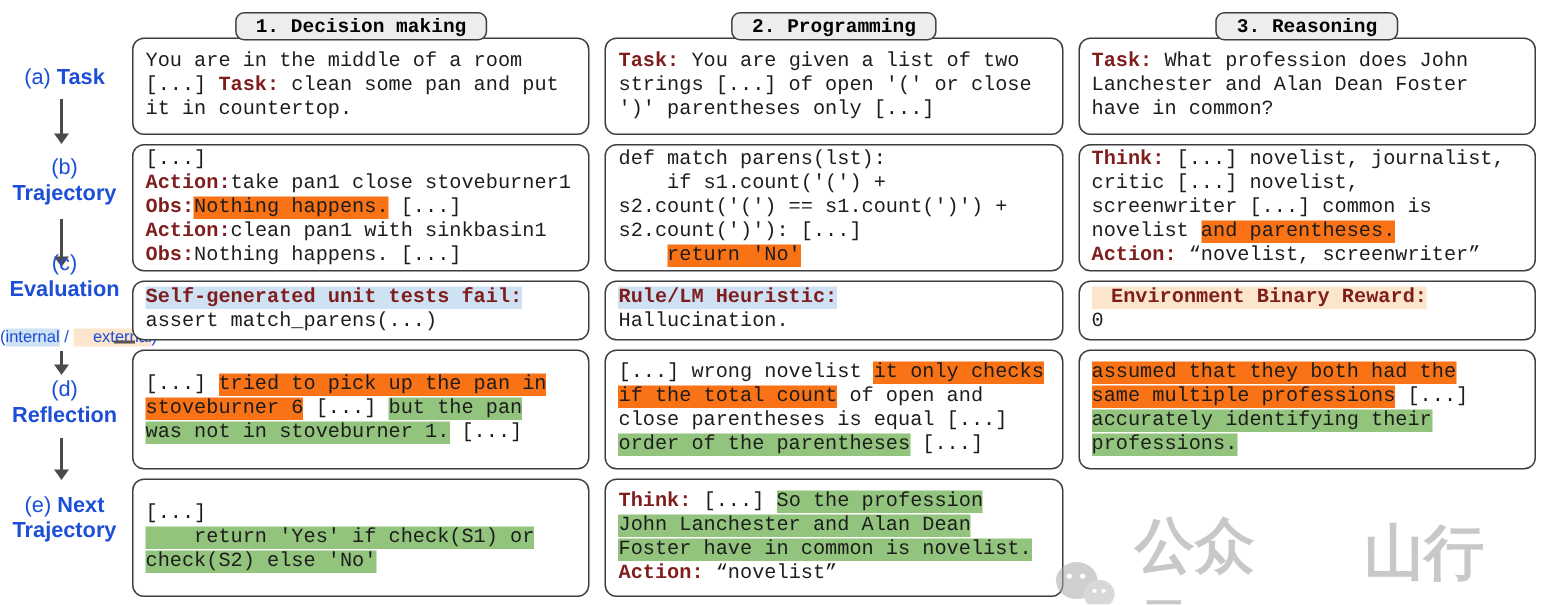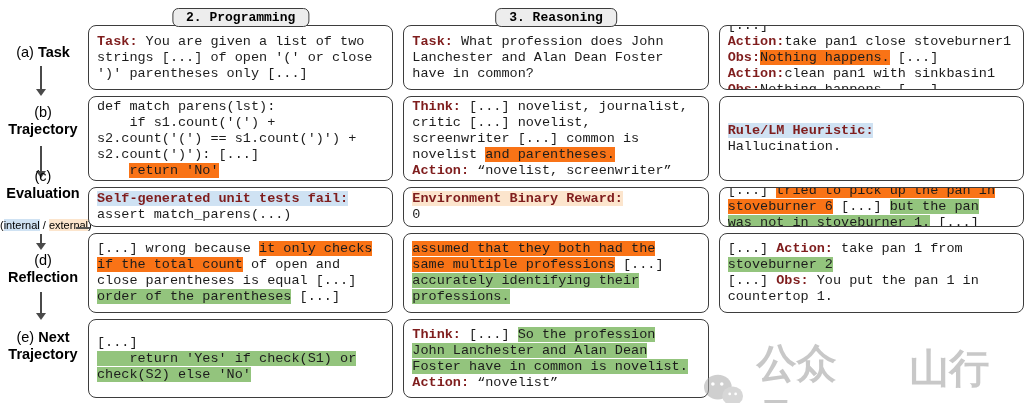--- a/index.html
+++ b/index.html
@@ -1,20 +1,20 @@
 <!DOCTYPE html>
 <html><head>
 <meta charset="utf-8">
 <style>
   html,body{margin:0;padding:0;background:#fff;}
   .wrap{position:relative;width:1028px;height:403px;background:#fff;overflow:hidden;
         font-family:"Liberation Mono","DejaVu Sans Mono",monospace;}
   
   .sidebar{position:absolute;left:0;top:0;width:86px;height:403px;
-           font-family:"Liberation Sans","DejaVu Sans",sans-serif;color:#000000;}
+           font-family:"Liberation Sans","DejaVu Sans",sans-serif;color:#1d4ed8;}
   .side-label{position:absolute;width:86px;text-align:center;font-size:14.5px;line-height:17px;}
   .side-label b{font-weight:bold;}
   .sub-label{position:absolute;top:219px;left:0;width:86px;text-align:center;
              font-size:11px;line-height:13px;white-space:nowrap;}
   .arrow{position:absolute;left:40px;width:2px;background:#4a4a4a;}
   .arrow::after{content:"";position:absolute;bottom:-7px;left:-4px;
                 border:5px solid transparent;border-top:7px solid #4a4a4a;}
   .connector{position:absolute;top:227px;left:76px;width:14px;height:1.5px;background:#555;}
   
   .cols{position:absolute;left:88px;top:25px;width:936px;display:grid;
@@ -26,21 +26,21 @@
        padding:1px 13px;font-size:13px;font-weight:bold;white-space:nowrap;z-index:2;color:#000;}
   .box{box-sizing:border-box;height:100%;background:#fff;border:1.3px solid #3d3d3d;
        border-radius:8px;padding:2px 8px;font-size:13.5px;line-height:16px;color:#1c1c1c;
        display:flex;flex-direction:column;justify-content:center;overflow:hidden;}
   .txt{white-space:pre-wrap;}
   
   .seg-bold{font-weight:bold;color:#7f1d1d;}
   .seg-red{background:#f97316;margin-top:41px;}
   .seg-green{background:#93c47d;}
   .seg-blue{background:#cfe2f3;}
-  .seg-yellow{background:#fce5cd;}
+  .seg-yellow{background:#fce5cd;padding-left:13px;}
   
   .watermark{position:absolute;left:703px;top:336px;display:flex;align-items:center;gap:12px;
              opacity:0.55;z-index:5;color:#9c9c9c;
              font-family:"Liberation Sans","DejaVu Sans",sans-serif;
              font-size:40px;font-weight:bold;pointer-events:none;}
   .watermark .t2{margin-left:22px;}
 </style>
 </head>
 <body>
 
@@ -55,20 +55,28 @@
     <div class="sub-label"><span class="seg-plain">(</span><span class="seg-blue">internal</span><span class="seg-plain"> / </span><span class="seg-yellow">external</span><span class="seg-plain">)</span></div>
     <div class="connector"></div>
     <div class="arrow" style="top:234px;height:14px"></div>
     <div class="side-label" style="top:252px"><span>(d)</span> <b>Reflection</b></div>
     <div class="arrow" style="top:292px;height:26px"></div>
     <div class="side-label" style="top:329px"><span>(e)</span> <b>Next Trajectory</b></div>
   </div>
 
   <div class="cols">
 
+    <div class="cell">
+      <div class="tab">1. Decision making</div>
+      <div class="box">
+          <div class="txt"><span class="seg-plain">You are in the middle of a room
+[...] </span><span class="seg-bold">Task:</span><span class="seg-plain"> clean some pan and put
+it in countertop.</span></div>
+        </div>
+    </div>
     <div class="cell">
       <div class="tab">2. Programming</div>
       <div class="box">
           <div class="txt"><span class="seg-bold">Task:</span><span class="seg-plain"> You are given a list of two
 strings [...] of open '(' or close
 ')' parentheses only [...]</span></div>
         </div>
     </div>
     <div class="cell">
       <div class="tab">3. Reasoning</div>
@@ -95,56 +103,50 @@
       </div>
     <div class="box">
         <div class="txt"><span class="seg-bold">Think:</span><span class="seg-plain"> [...] novelist, journalist,
 critic [...] novelist,
 screenwriter [...] common is
 novelist </span><span class="seg-red">and parentheses.</span><span class="seg-plain">
 </span><span class="seg-bold">Action:</span><span class="seg-plain"> “novelist, screenwriter”</span></div>
       </div>
 
     <div class="box">
+        <div class="txt"><span class="seg-bold seg-blue">Self-generated unit tests fail:</span><span class="seg-plain">
+assert match_parens(...)</span></div>
+      </div>
+    <div class="box">
         <div class="txt"><span class="seg-bold seg-blue">Rule/LM Heuristic:</span><span class="seg-plain">
 Hallucination.</span></div>
-      </div>
-    <div class="box">
-        <div class="txt"><span class="seg-bold seg-blue">Self-generated unit tests fail:</span><span class="seg-plain">
-assert match_parens(...)</span></div>
       </div>
     <div class="box">
         <div class="txt"><span class="seg-bold seg-yellow">Environment Binary Reward:</span><span class="seg-plain">
 0</span></div>
       </div>
 
     <div class="box">
         <div class="txt"><span class="seg-plain">[...] </span><span class="seg-red">tried to pick up the pan in
 stoveburner 6</span><span class="seg-plain"> [...] </span><span class="seg-green">but the pan
 was not in stoveburner 1.</span><span class="seg-plain"> [...]</span></div>
       </div>
     <div class="box">
-        <div class="txt"><span class="seg-plain">[...] wrong because </span><span class="seg-red">it only checks
+        <div class="txt"><span class="seg-plain">[...] wrong novelist </span><span class="seg-red">it only checks
 if the total count</span><span class="seg-plain"> of open and
 close parentheses is equal [...]
 </span><span class="seg-green">order of the parentheses</span><span class="seg-plain"> [...]</span></div>
       </div>
     <div class="box">
         <div class="txt"><span class="seg-red">assumed that they both had the
 same multiple professions</span><span class="seg-plain"> [...]
 </span><span class="seg-green">accurately identifying their
 professions.</span></div>
       </div>
 
-    <div class="box">
-        <div class="txt"><span class="seg-plain">[...] </span><span class="seg-bold">Action:</span><span class="seg-plain"> take pan 1 from
-</span><span class="seg-green">stoveburner 2</span><span class="seg-plain">
-[...] </span><span class="seg-bold">Obs:</span><span class="seg-plain"> You put the pan 1 in
-countertop 1.</span></div>
-      </div>
     <div class="box">
         <div class="txt"><span class="seg-plain">[...]
 </span><span class="seg-green">    return 'Yes' if check(S1) or
 check(S2) else 'No'</span></div>
       </div>
     <div class="box">
         <div class="txt"><span class="seg-bold">Think:</span><span class="seg-plain"> [...] </span><span class="seg-green">So the profession
 John Lanchester and Alan Dean
 Foster have in common is novelist.</span><span class="seg-plain">
 </span><span class="seg-bold">Action:</span><span class="seg-plain"> “novelist”</span></div>

